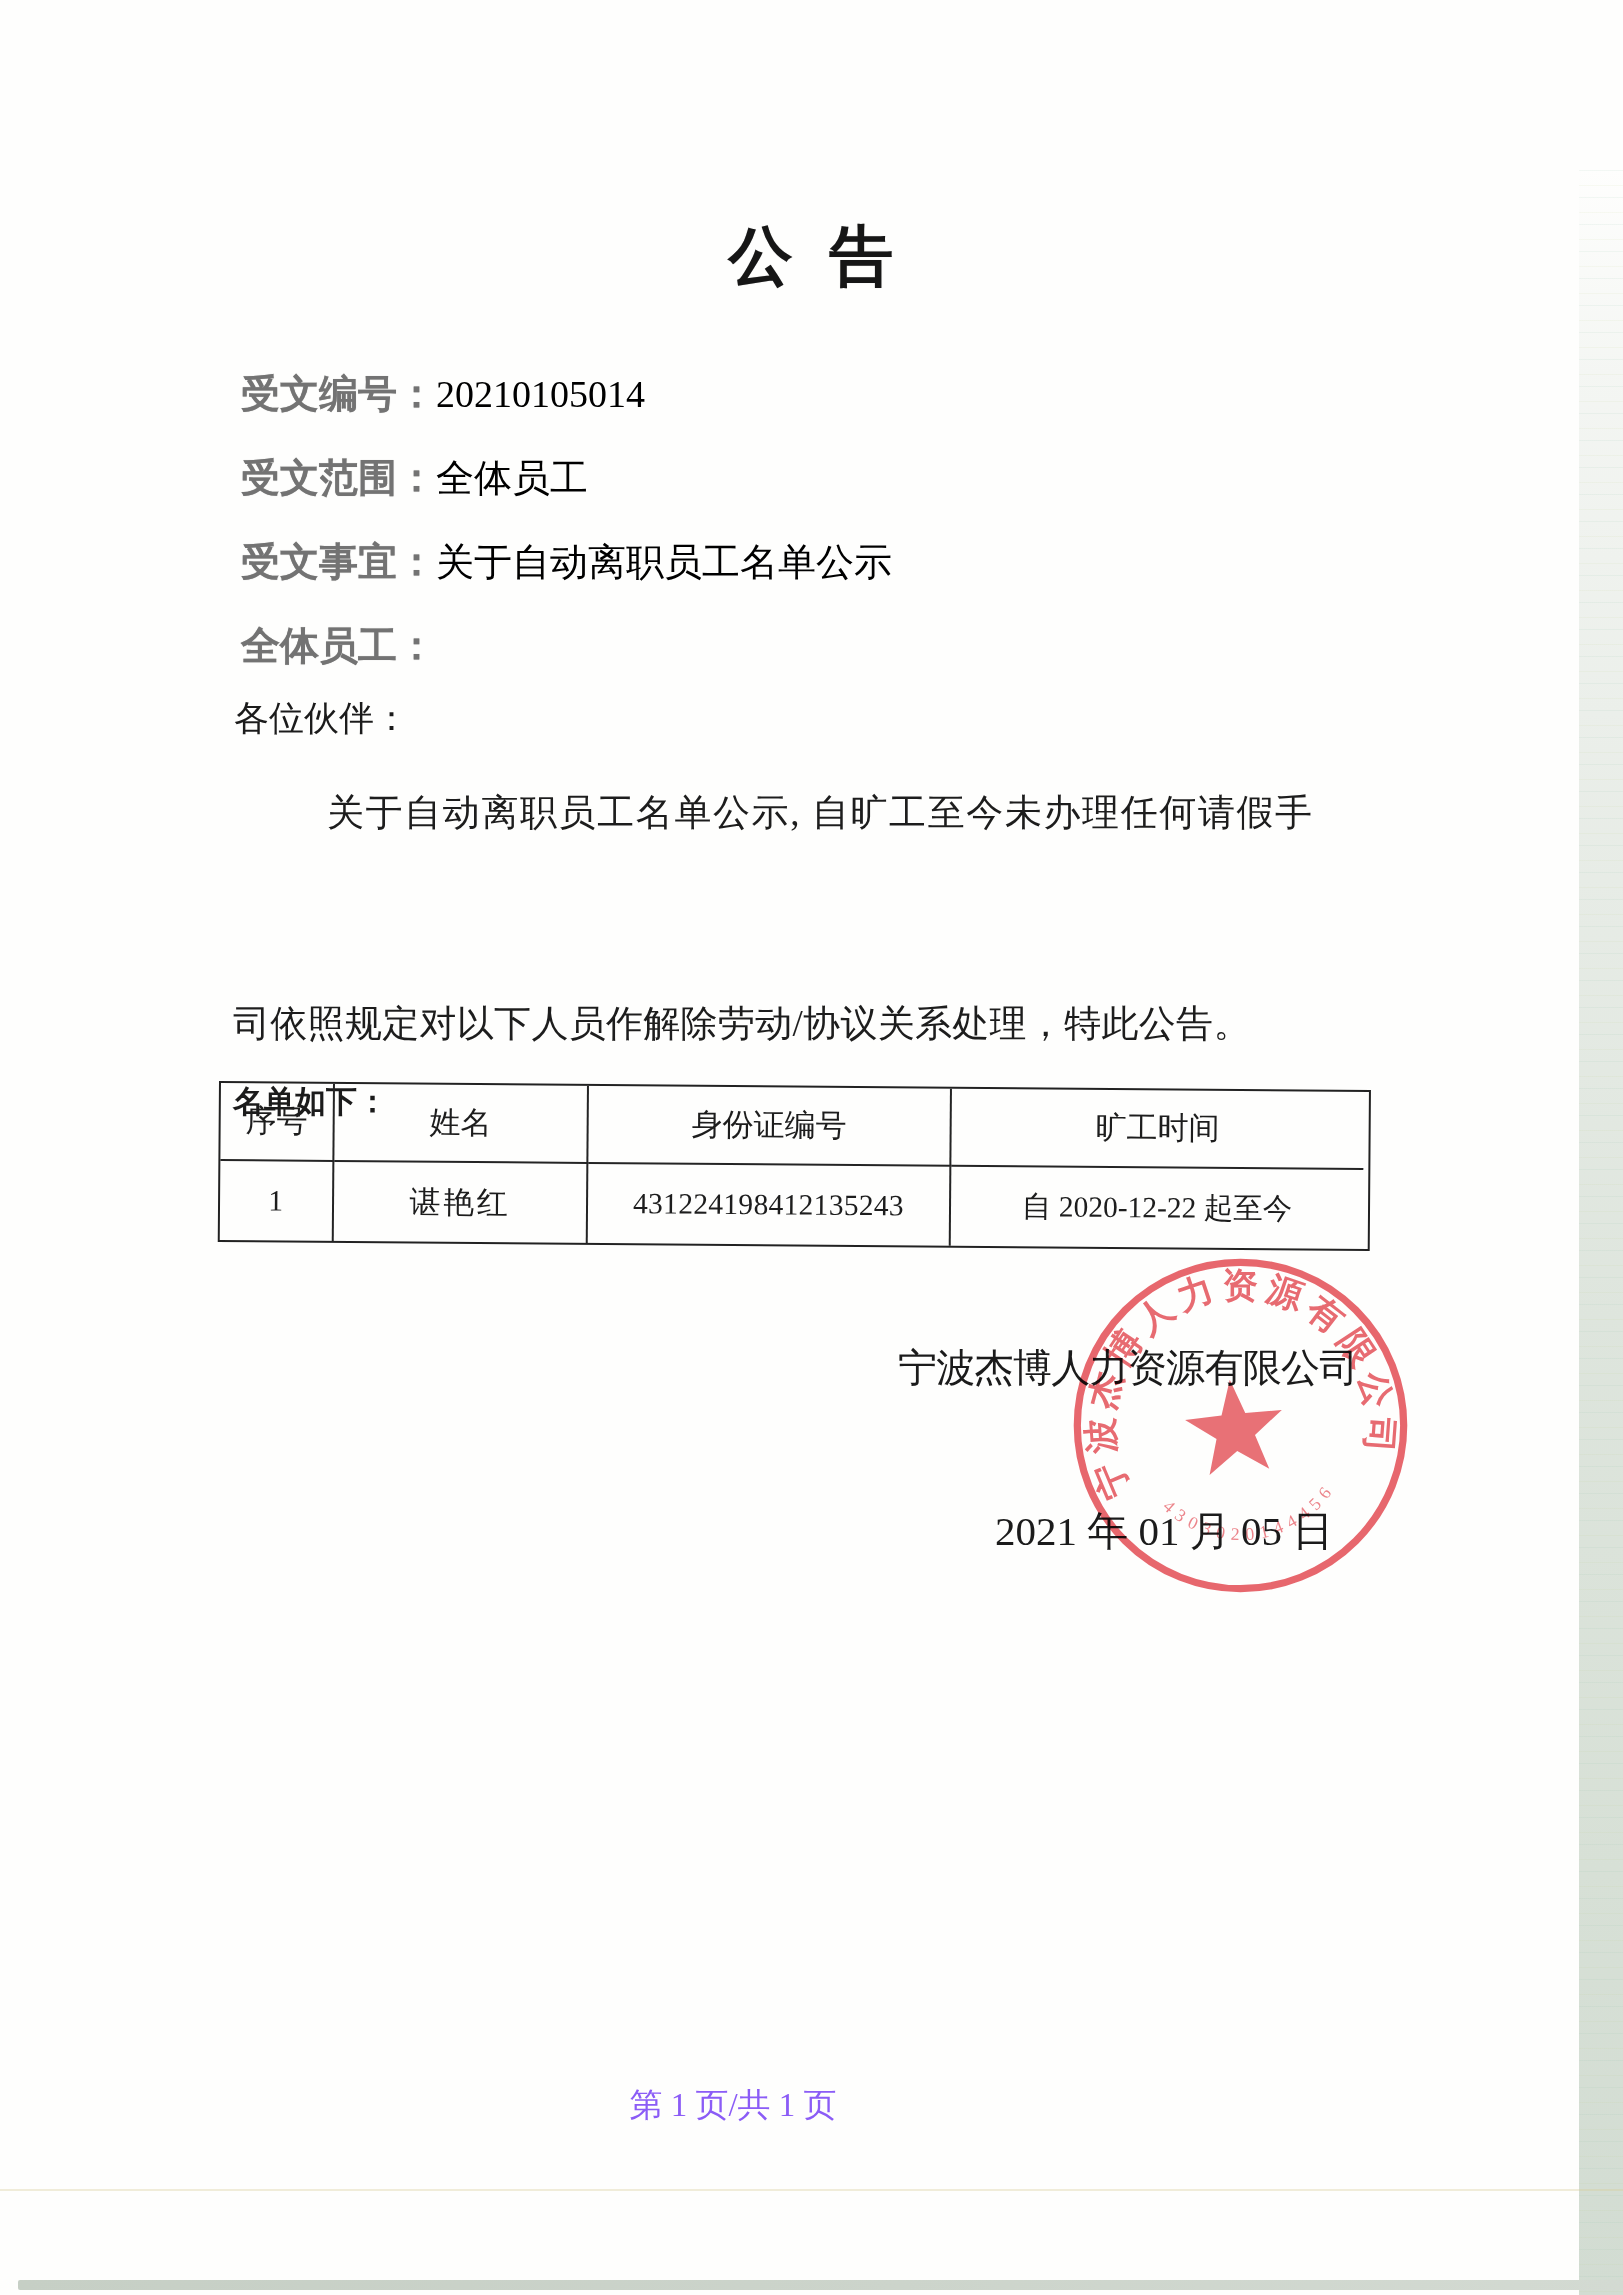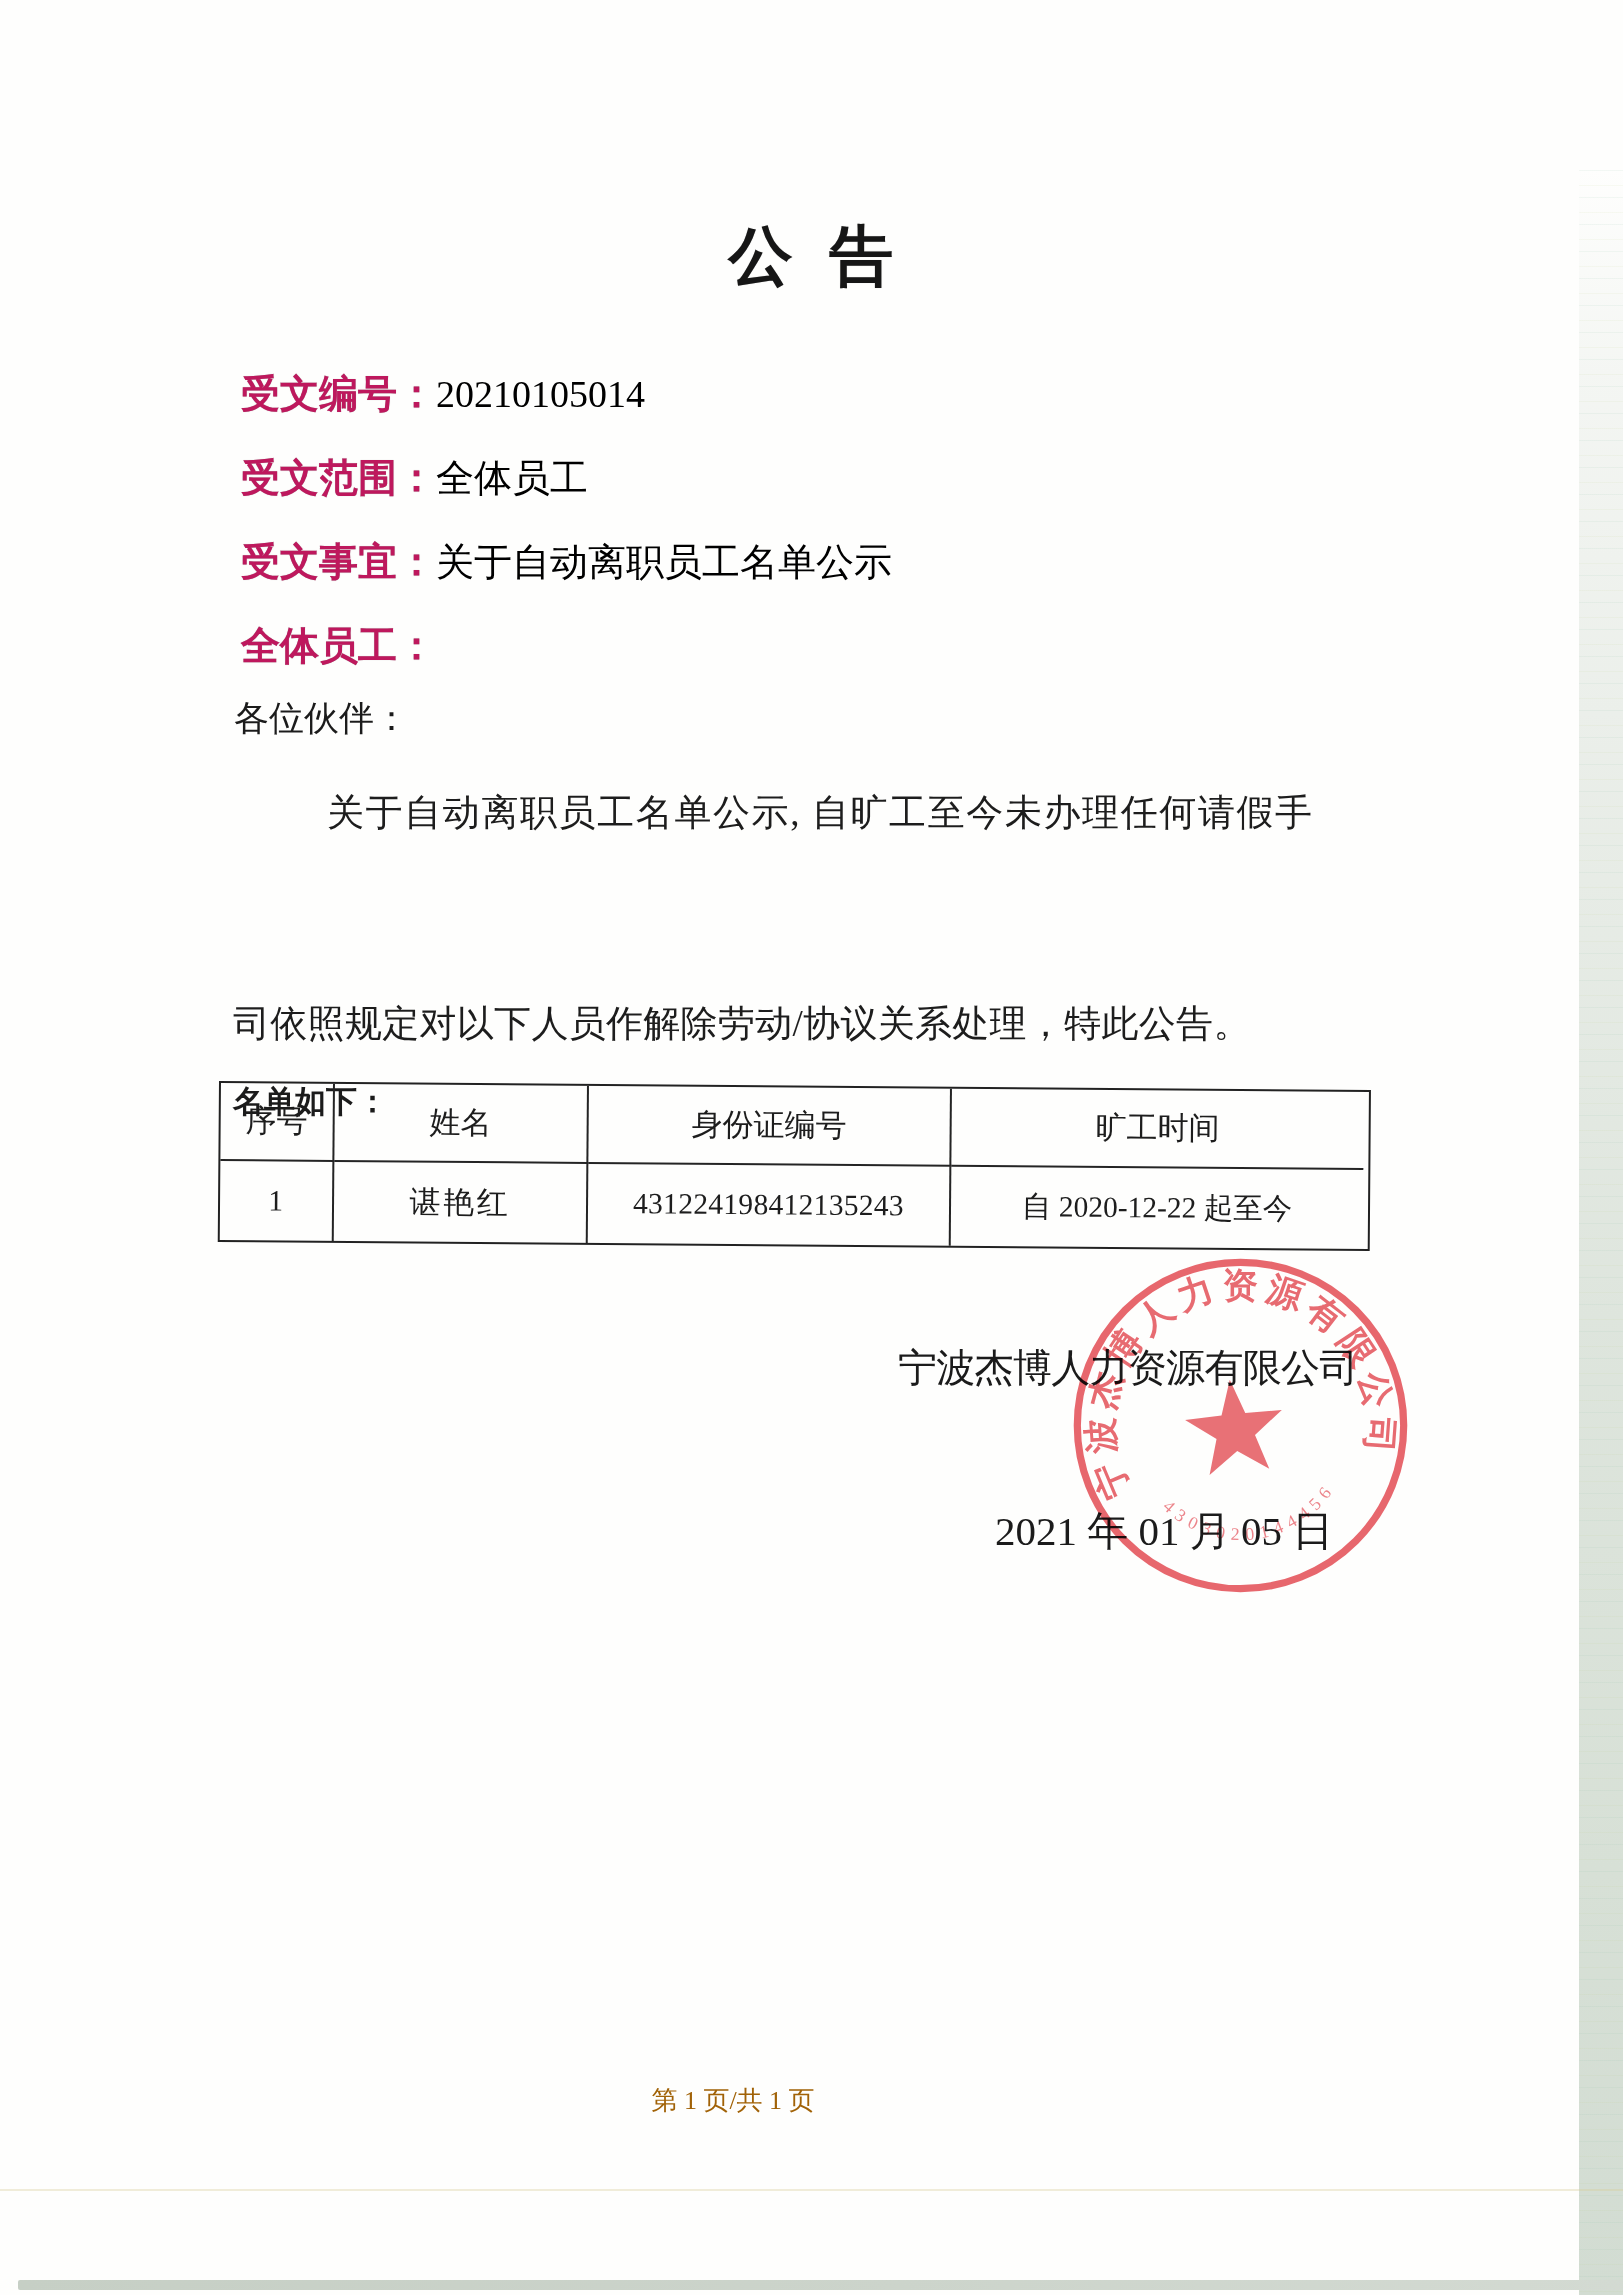--- a/index.html
+++ b/index.html
@@ -45,21 +45,21 @@
   .title{
     left:0;top:170px;width:1623px;
     text-align:center;
     font-size:64px;font-weight:600;
     word-spacing:18.3px;letter-spacing:1.3px;
     color:#161616;
     text-shadow:0 0 0.7px rgba(20,20,20,.35);
     z-index:2;
   }
   .field{left:241px;height:47px;line-height:47px;white-space:nowrap;z-index:2;}
-  .flabel{font-size:39px;font-weight:700;color:#be185d;text-shadow:0 0 0.7px rgba(20,20,20,.4);}
+  .flabel{font-size:39px;font-weight:700;color:#737373;text-shadow:0 0 0.7px rgba(20,20,20,.4);}
   .fvalue{font-size:38px;color:#000000;font-family:Liberation Serif, serif;}
   .salutation{left:234px;top:698px;font-size:35px;line-height:42px;z-index:2;}
   .bodyline{font-size:37px;line-height:43px;white-space:nowrap;color:#1d1d1d;z-index:2;}
   .l1{left:327px;top:791px;letter-spacing:1.6px;}
   .l2{left:233px;top:881px;letter-spacing:0.3px;}
   .l3{left:233px;top:1002px;letter-spacing:0.3px;}
   .list-intro{left:233px;top:1035px;font-size:31px;font-weight:600;z-index:2;margin-top:46px;}
   
   .ntable{
     left:219px;top:1081px;width:1148px;
@@ -79,21 +79,21 @@
   .cell.lastcol{border-right:none;}
   .cell.lastrow{border-bottom:none;}
   .th{font-size:31px;}
   .td-name{font-size:31px;letter-spacing:2.6px;}
   .td-num{font-size:29.5px;letter-spacing:0.7px;}
   .td-id{font-size:29.5px;letter-spacing:0.3px;}
   .td-time{font-size:29.5px;}
   
   .company{left:898px;top:1341px;font-size:39px;letter-spacing:-0.7px;white-space:nowrap;z-index:2;}
   .sigdate{left:995px;top:1504px;font-size:41px;white-space:nowrap;z-index:2;}
-  .footer{left:589px;top:2083px;width:288px;text-align:center;font-size:26px;color:#a16207;z-index:2;}
+  .footer{left:589px;top:2083px;width:288px;text-align:center;font-size:33px;color:#8b5cf6;z-index:2;}
   
   .stamp{
     left:1057px;top:1242px;width:367px;height:367px;
     mix-blend-mode:multiply;opacity:0.92;
     z-index:3;pointer-events:none;
   }
 </style>
 </head>
 <body>
 

